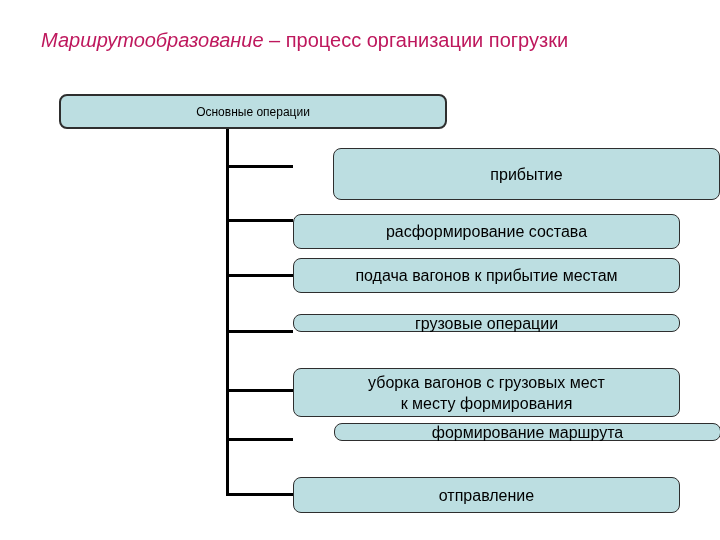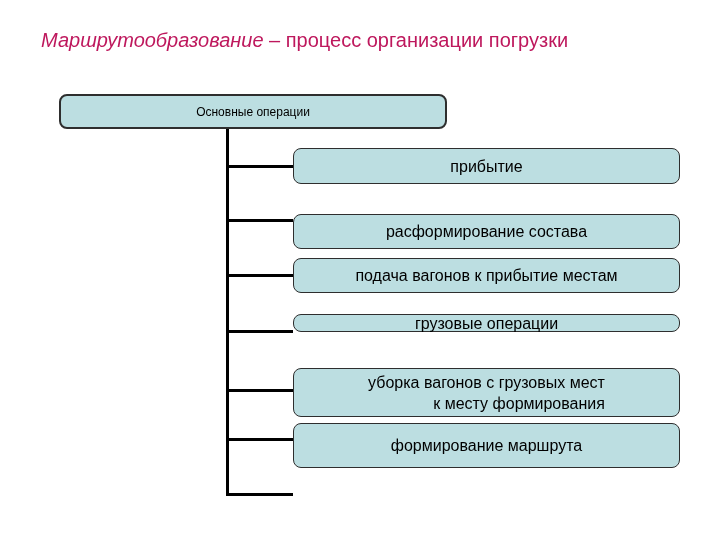--- a/index.html
+++ b/index.html
@@ -49,26 +49,26 @@
   .node {
     position: absolute; left: 293px; width: 387px;
     background: var(--fill);
     border: 1.5px solid var(--stroke);
     border-radius: 8px;
     box-sizing: border-box;
     display: flex; align-items: center; justify-content: center;
     font-size: 16px; line-height: 21px;
     text-align: center; white-space: pre-line;
   }
-  .n1 { top: 148px; height: 36px; }
+  .n1 { top: 148px; height: 52px; margin-left: 40px; }
   .n2 { top: 214px; height: 35px; }
   .n3 { top: 258px; height: 35px; }
   .n4 { top: 314px; height: 18px; }
-  .n5 { top: 368px; height: 49px; text-align: right; }
-  .n6 { top: 423px; height: 45px; }
+  .n5 { top: 368px; height: 49px; }
+  .n6 { top: 423px; height: 18px; margin-left: 41px; }
   .n7 { top: 477px; height: 36px; }
 </style>
 </head>
 <body>
 
 <div class="canvas">
 
   <div class="title">
     <div><em>Маршрутообразование</em><span> – процесс организации погрузки</span></div>
   </div>
@@ -84,14 +84,15 @@
   <div class="hline b6"></div>
   <div class="hline b7"></div>
 
   <div class="node n1">прибытие</div>
   <div class="node n2">расформирование состава</div>
   <div class="node n3">подача вагонов к прибытие местам</div>
   <div class="node n4">грузовые операции</div>
   <div class="node n5">уборка вагонов с грузовых мест
 к месту формирования</div>
   <div class="node n6">формирование маршрута</div>
+  <div class="node n7">отправление</div>
 
 </div>
 
 </body></html>

